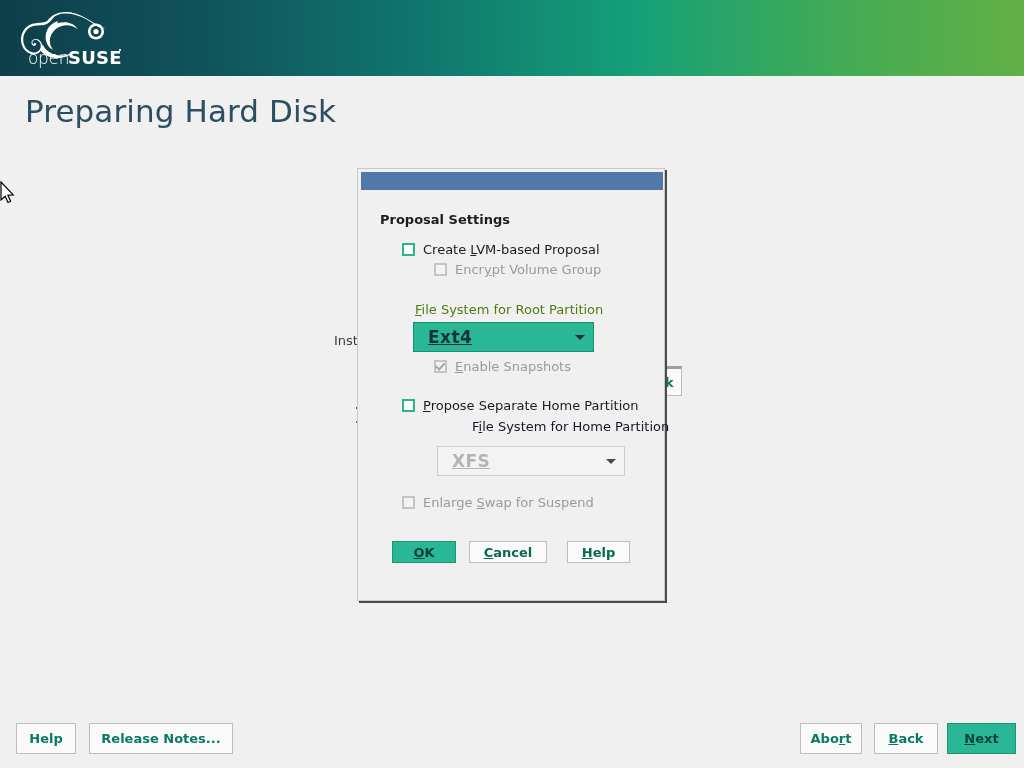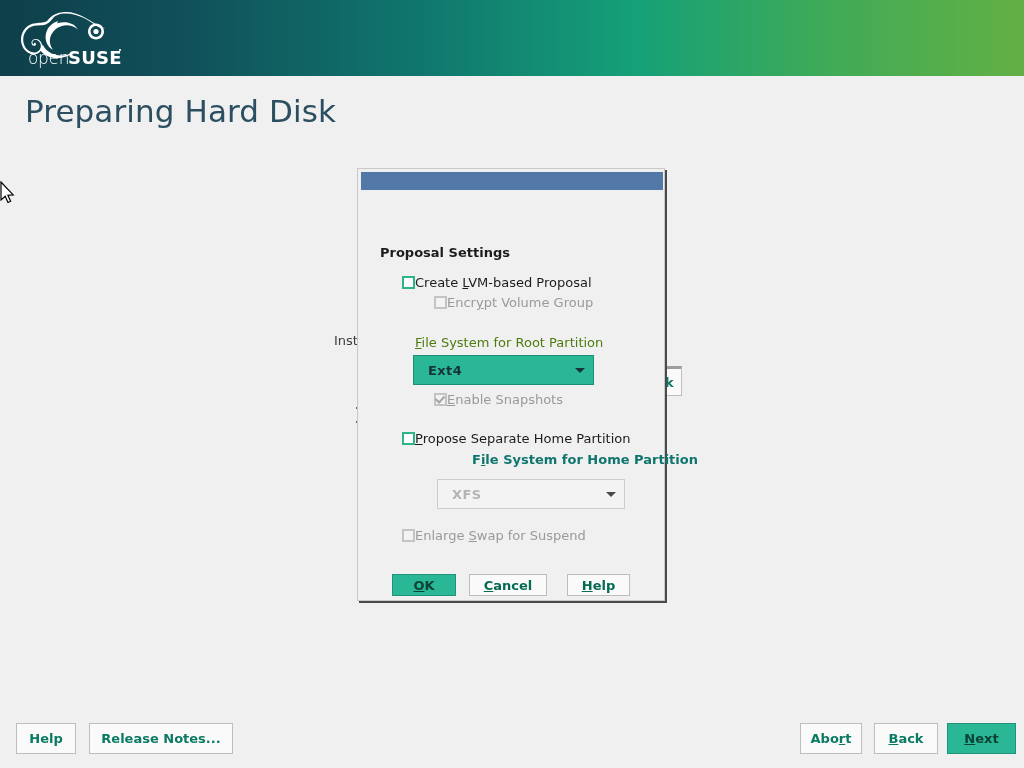--- a/index.html
+++ b/index.html
@@ -88,37 +88,37 @@
   }
   #dialog-titlebar {
     position: absolute;
     left: 3px; top: 3px;
     width: 302px; height: 18px;
     background: #5278a8;
   }
   #dialog-body {
     position: absolute;
     left: 0; top: 21px;
-    width: 306px; height: 410px; margin-top: 33px;
+    width: 306px; height: 410px;
   }
 
   .section-heading {
     position: absolute;
     left: 22px; top: 22px;
     font-size: 13px;
     font-weight: bold;
     color: #1c1c1c;
   }
 
   
   .cbrow {
     position: absolute;
     display: flex;
     align-items: center;
-    gap: 0;
+    gap: 8px;
   }
   .cbox {
     width: 13px; height: 13px;
     box-sizing: border-box;
     background: #ffffff;
     border: 2px solid #2fb585;
     flex: 0 0 auto;
     position: relative;
   }
   .cbox.disabled {
@@ -142,40 +142,41 @@
   .cblabel.disabled { color: #9a9a9a; }
   .cblabel u { text-decoration: underline; }
 
   
   .fieldlabel {
     position: absolute;
     font-size: 13px;
     color: #4d7c0f;
     white-space: nowrap;
   }
-  .fieldlabel.disabled { color: #0f766e; font-weight: bold; }
+  .fieldlabel.disabled { color: #0f172a; }
   .fieldlabel u { text-decoration: underline; }
 
   
   .combo {
     position: absolute;
     box-sizing: border-box;
     background: #2ab795;
     border: 1px solid #1c8e73;
     display: flex;
     align-items: center;
     padding: 0 8px 0 14px;
   }
   .combo .val {
-    font-size: 13px;
+    font-size: 17px;
     font-weight: bold;
     color: #17333a;
     flex: 1 1 auto;
     white-space: nowrap;
     letter-spacing: 0.4px;
+    text-decoration: underline;
   }
   .combo .arrow {
     width: 0; height: 0;
     border-left: 5px solid transparent;
     border-right: 5px solid transparent;
     border-top: 5px solid #17333a;
     flex: 0 0 auto;
   }
   .combo.disabled {
     background: #f3f3f3;

